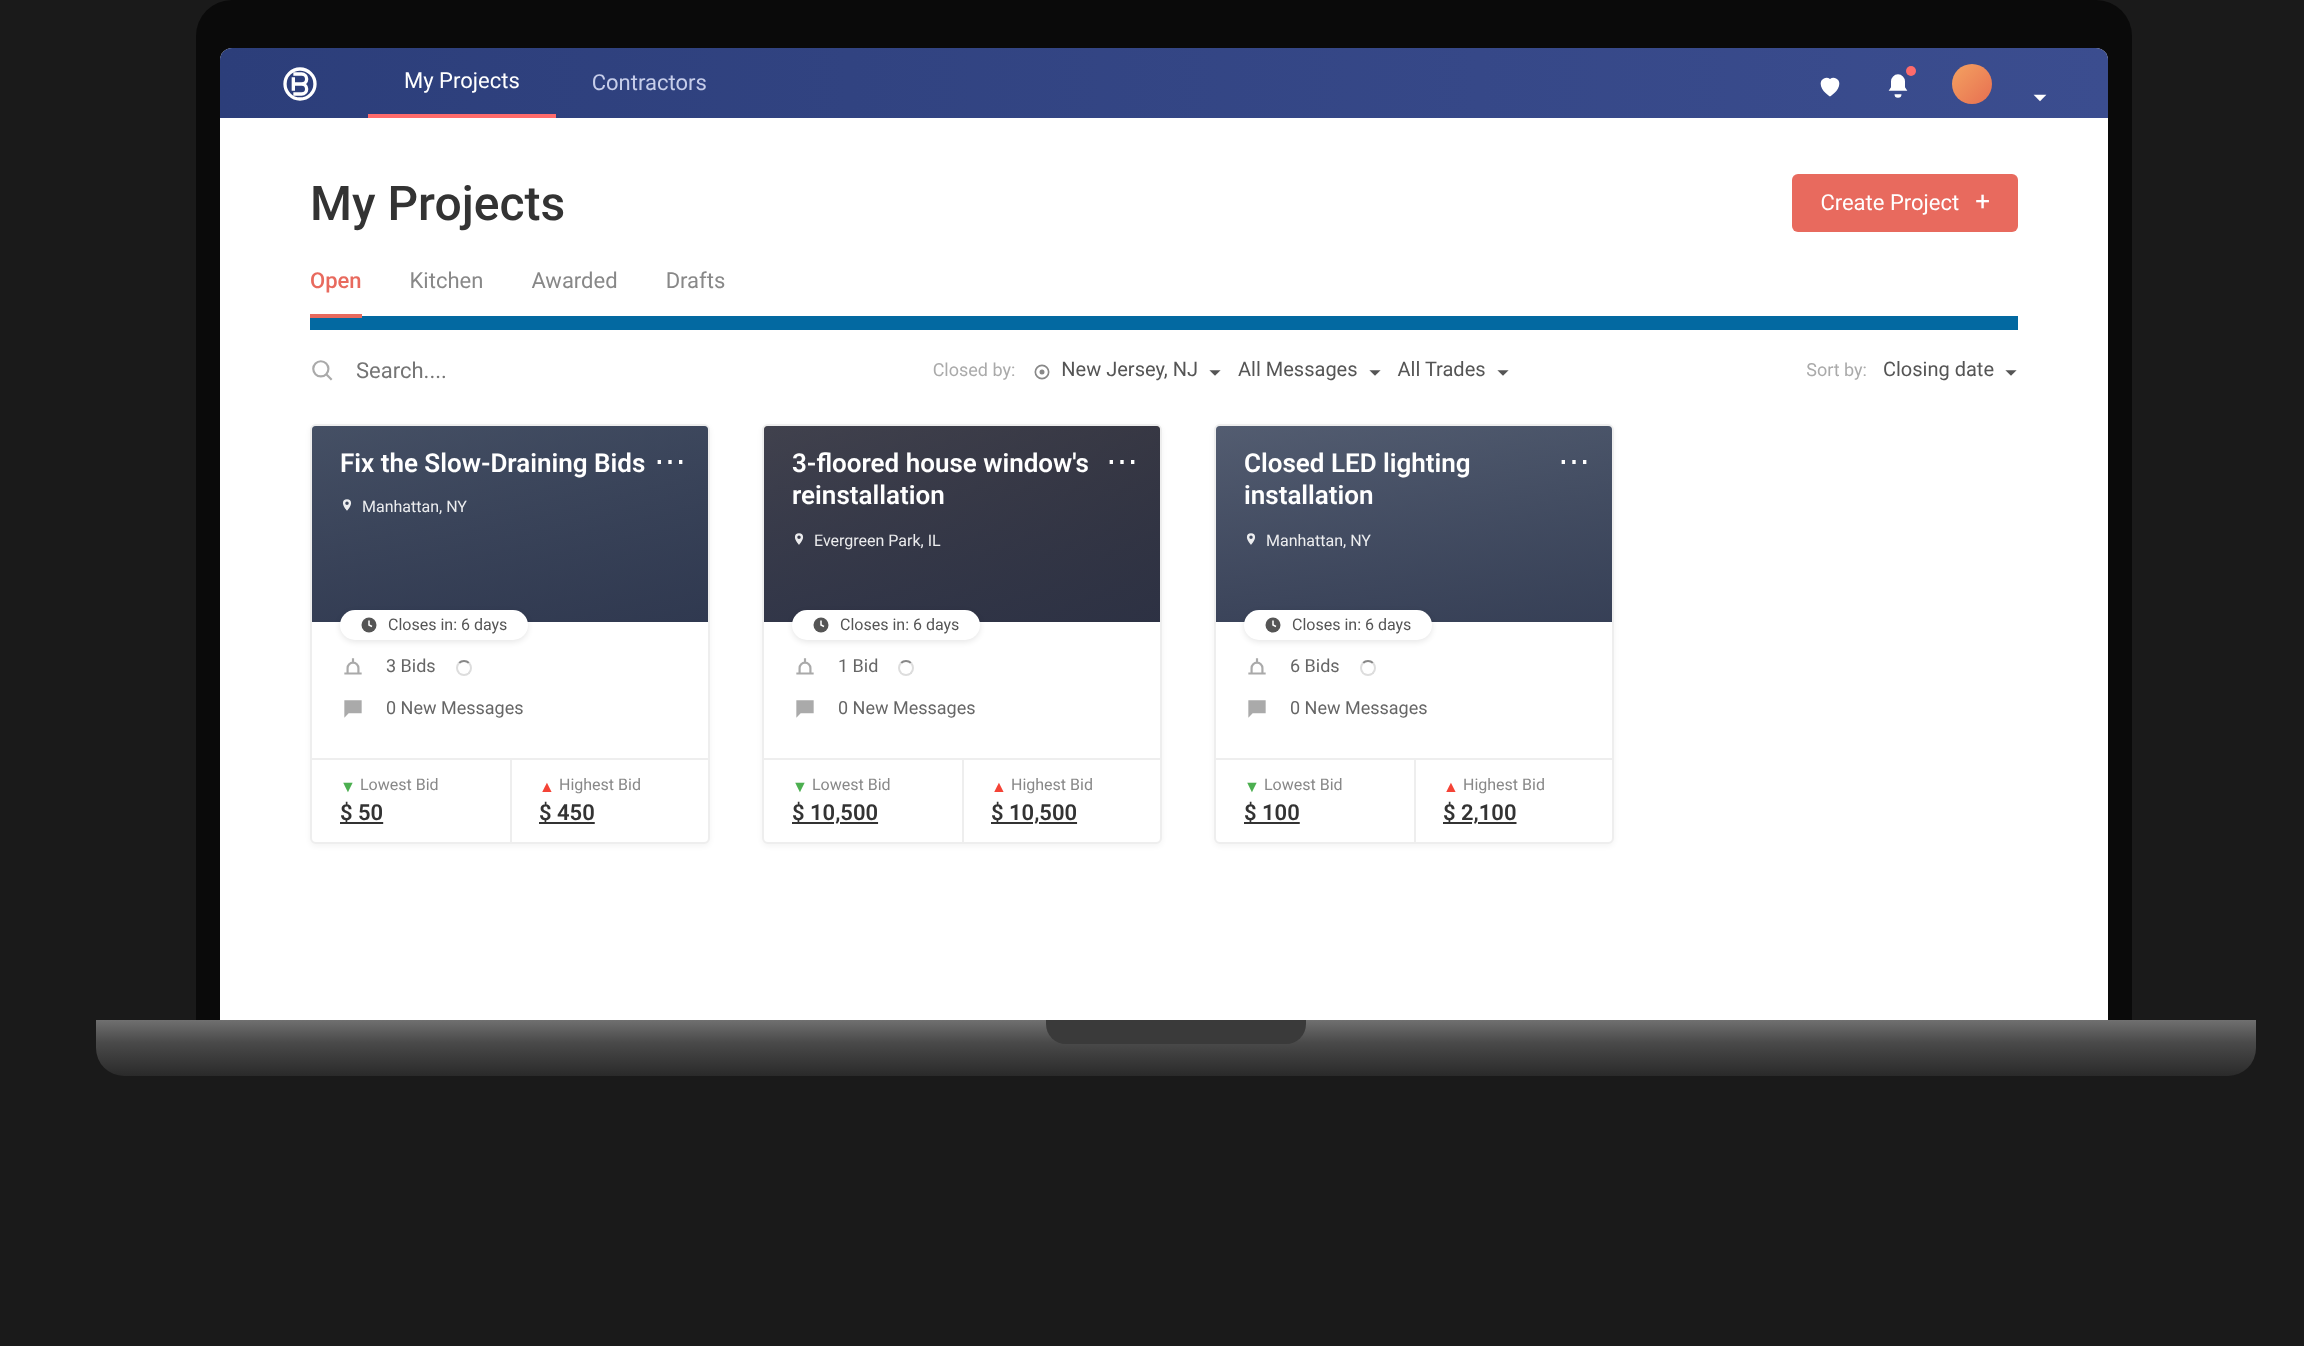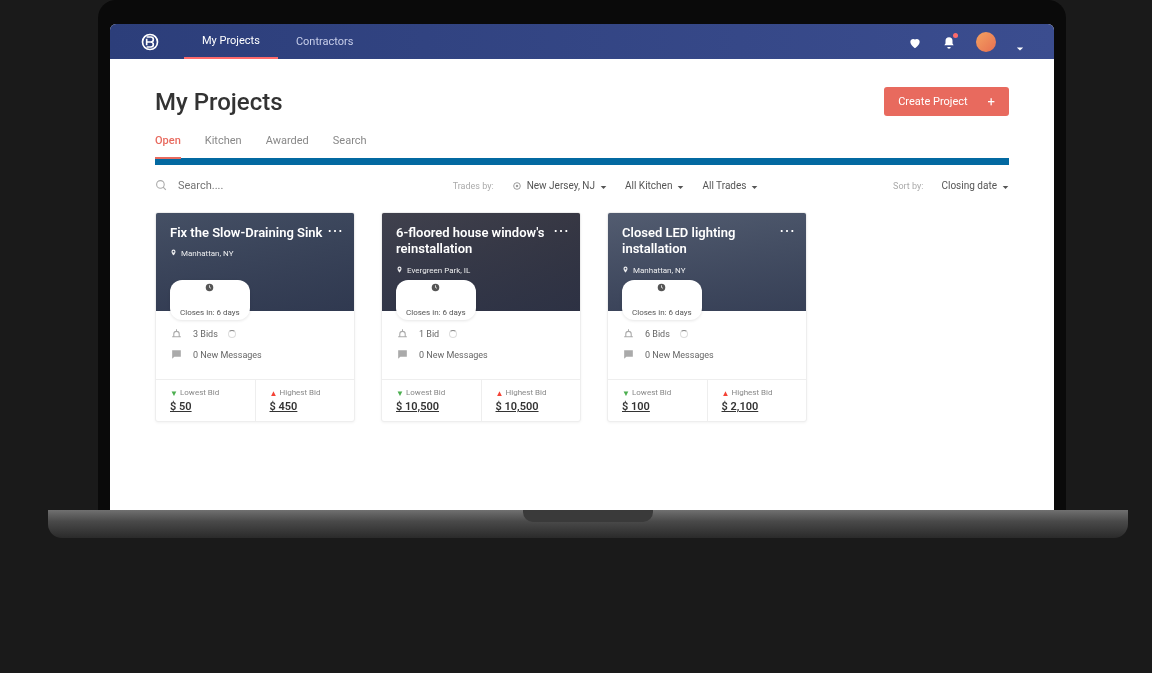--- a/index.html
+++ b/index.html
@@ -21,28 +21,28 @@
 .header-right { margin-left: auto; display: flex; align-items: center; gap: 20px; }
 .header-icon { width: 14px; height: 14px; cursor: pointer; position: relative; }
 .notif-dot { position: absolute; top: -2px; right: -2px; width: 5px; height: 5px; background: #ff6b6b; border-radius: 50%; }
 .avatar { width: 20px; height: 20px; border-radius: 50%; background: linear-gradient(135deg, #f4a261, #e76f51); }
 .chevron-small { width: 8px; height: 8px; }
 
 
 .content { padding: 28px 45px 20px; }
 .page-head { display: flex; align-items: center; justify-content: space-between; margin-bottom: 18px; }
 .page-title { font-size: 24px; font-weight: 500; color: #333; }
-.create-btn { background: #e86a5e; color: #fff; border: none; padding: 8px 14px; font-size: 11px; border-radius: 3px; cursor: pointer; display: flex; align-items: center; gap: 20px; }
+.create-btn { background: #e86a5e; color: #fff; border: none; padding: 8px 14px; font-size: 11px; border-radius: 3px; cursor: pointer; display: flex; align-items: center; gap: 8px; }
 .plus-icon { font-size: 13px; line-height: 1; }
 
 .tabs { display: flex; gap: 24px; border-bottom: 7px solid #0369a1; margin-bottom: 14px; }
 .tab { padding: 0 0 10px 0; font-size: 11px; color: #888; cursor: pointer; border-bottom: 2px solid transparent; margin-bottom: -1px; }
 .tab.active { color: #e86a5e; border-bottom-color: #e86a5e; font-weight: 500; }
 
-.filter-row { display: flex; align-items: center; gap: 18px; font-size: 10px; color: #888; margin-bottom: 20px; }
+.filter-row { display: flex; align-items: center; gap: 8px; font-size: 10px; color: #888; margin-bottom: 20px; }
 .search-wrap { display: flex; align-items: center; gap: 10px; flex: 0 0 auto; margin-right: auto; }
 .search-icon { width: 13px; height: 13px; color: #aaa; }
 .search-input { border: none; font-size: 11px; color: #333; outline: none; width: 140px; }
 .filter-label { color: #aaa; font-size: 9px; }
 .filter-select { display: flex; align-items: center; gap: 5px; color: #555; cursor: pointer; font-size: 10px; }
 .location-icon { width: 10px; height: 10px; color: #888; }
 .caret-down { width: 7px; height: 7px; }
 
 
 .cards { display: flex; gap: 26px; }
@@ -50,21 +50,21 @@
 .card-hero { height: 98px; position: relative; padding: 12px 14px; color: #fff; }
 .card-hero-bg { position: absolute; inset: 0; background: linear-gradient(to bottom, rgba(40,48,72,0.7), rgba(40,48,72,0.85)); }
 .card-hero.bg1::before { content:''; position:absolute; inset:0; background: linear-gradient(135deg, #8a9ba8, #5d6d7e); }
 .card-hero.bg2::before { content:''; position:absolute; inset:0; background: linear-gradient(135deg, #7a6a5a, #4a3a2a); }
 .card-hero.bg3::before { content:''; position:absolute; inset:0; background: linear-gradient(135deg, #b8c5d0, #8a9ba8); }
 .card-hero-content { position: relative; z-index: 2; }
 .card-menu { position: absolute; top: 8px; right: 10px; z-index: 3; cursor: pointer; color: #fff; font-size: 16px; letter-spacing: 1px; }
 .card-title { font-size: 13px; font-weight: 600; line-height: 1.25; margin-bottom: 8px; }
 .card-loc { font-size: 8px; display: flex; align-items: flex-end; gap: 4px; opacity: 0.9; }
 .pin-icon { width: 7px; height: 9px; }
-.closes-badge { position: absolute; bottom: -9px; left: 14px; background: #fff; border-radius: 12px; padding: 3px 10px; font-size: 8px; color: #555; display: flex; align-items: center; gap: 16px; z-index: 3; box-shadow: 0 1px 3px rgba(0,0,0,0.1); flex-direction: column; }
+.closes-badge { position: absolute; bottom: -9px; left: 14px; background: #fff; border-radius: 12px; padding: 3px 10px; font-size: 8px; color: #555; display: flex; align-items: center; gap: 5px; z-index: 3; box-shadow: 0 1px 3px rgba(0,0,0,0.1); }
 .clock-icon { width: 9px; height: 9px; }
 
 .card-body { padding: 16px 14px 10px; }
 .card-stat { display: flex; align-items: center; gap: 10px; font-size: 9px; color: #666; margin-bottom: 8px; }
 .stat-icon { width: 13px; height: 13px; color: #aaa; }
 .spinner { width: 8px; height: 8px; border: 1.5px solid #ddd; border-top-color: #888; border-radius: 50%; }
 
 .card-footer { display: flex; border-top: 1px solid #eee; }
 .bid-cell { flex: 1; padding: 8px 14px; }
 .bid-cell:first-child { border-right: 1px solid #eee; }
@@ -120,48 +120,48 @@
             <button class="create-btn">
               <span>Create Project</span>
               <span class="plus-icon">+</span>
             </button>
           </div>
 
           <div class="tabs">
             <div class="tab active">Open</div>
             <div class="tab">Kitchen</div>
             <div class="tab">Awarded</div>
-            <div class="tab">Search</div>
+            <div class="tab">Drafts</div>
           </div>
 
           <div class="filter-row">
             <div class="search-wrap">
               <span class="search-icon">
                 <svg viewBox="0 0 24 24" fill="none" stroke="currentColor" stroke-width="2">
                     <circle cx="10" cy="10" r="7"></circle>
                     <line x1="20" y1="20" x2="15" y2="15"></line>
                   </svg>
               </span>
               <input class="search-input" placeholder="Search...." style="">
             </div>
-            <span class="filter-label">Trades by:</span>
+            <span class="filter-label">Closed by:</span>
             <div class="filter-select">
               <span class="location-icon">
                 <svg viewBox="0 0 24 24" fill="none" stroke="currentColor" stroke-width="2">
                     <circle cx="12" cy="12" r="8"></circle>
                     <circle cx="12" cy="12" r="2" fill="currentColor"></circle>
                   </svg>
               </span>
               <span>New Jersey, NJ</span>
               <span class="caret-down"><svg viewBox="0 0 10 10" fill="currentColor">
                     <path d="M1 3 l4 4 4-4z"></path>
                   </svg></span>
             </div>
             <div class="filter-select">
-              <span>All Kitchen</span>
+              <span>All Messages</span>
               <span class="caret-down"><svg viewBox="0 0 10 10" fill="currentColor">
                     <path d="M1 3 l4 4 4-4z"></path>
                   </svg></span>
             </div>
             <div class="filter-select">
               <span>All Trades</span>
               <span class="caret-down"><svg viewBox="0 0 10 10" fill="currentColor">
                     <path d="M1 3 l4 4 4-4z"></path>
                   </svg></span>
             </div>
@@ -174,21 +174,21 @@
             </div>
           </div>
 
           <div class="cards">
 
             <div class="card">
               <div class="card-hero bg1">
                 <div class="card-hero-bg"></div>
                 <div class="card-menu">⋯</div>
                 <div class="card-hero-content">
-                  <div class="card-title">Fix the Slow-Draining Sink</div>
+                  <div class="card-title">Fix the Slow-Draining Bids</div>
                   <div class="card-loc">
                     <span class="pin-icon"><svg viewBox="0 0 24 24" fill="currentColor">
                           <path d="M12 2a7 7 0 0 0-7 7c0 5 7 13 7 13s7-8 7-13a7 7 0 0 0-7-7zm0 10a3 3 0 1 1 0-6 3 3 0 0 1 0 6z"></path>
                         </svg></span>
                     <span>Manhattan, NY</span>
                   </div>
                 </div>
                 <div class="closes-badge">
                   <span class="clock-icon"><svg viewBox="0 0 24 24" fill="#555">
                         <circle cx="12" cy="12" r="10" fill="#555"></circle>
@@ -228,21 +228,21 @@
                   <div class="bid-value">$ 450</div>
                 </div>
               </div>
             </div>
 
             <div class="card">
               <div class="card-hero bg2">
                 <div class="card-hero-bg"></div>
                 <div class="card-menu">⋯</div>
                 <div class="card-hero-content">
-                  <div class="card-title">6-floored house window's reinstallation</div>
+                  <div class="card-title">3-floored house window's reinstallation</div>
                   <div class="card-loc">
                     <span class="pin-icon"><svg viewBox="0 0 24 24" fill="currentColor">
                           <path d="M12 2a7 7 0 0 0-7 7c0 5 7 13 7 13s7-8 7-13a7 7 0 0 0-7-7zm0 10a3 3 0 1 1 0-6 3 3 0 0 1 0 6z"></path>
                         </svg></span>
                     <span>Evergreen Park, IL</span>
                   </div>
                 </div>
                 <div class="closes-badge">
                   <span class="clock-icon"><svg viewBox="0 0 24 24" fill="#555">
                         <circle cx="12" cy="12" r="10" fill="#555"></circle>

